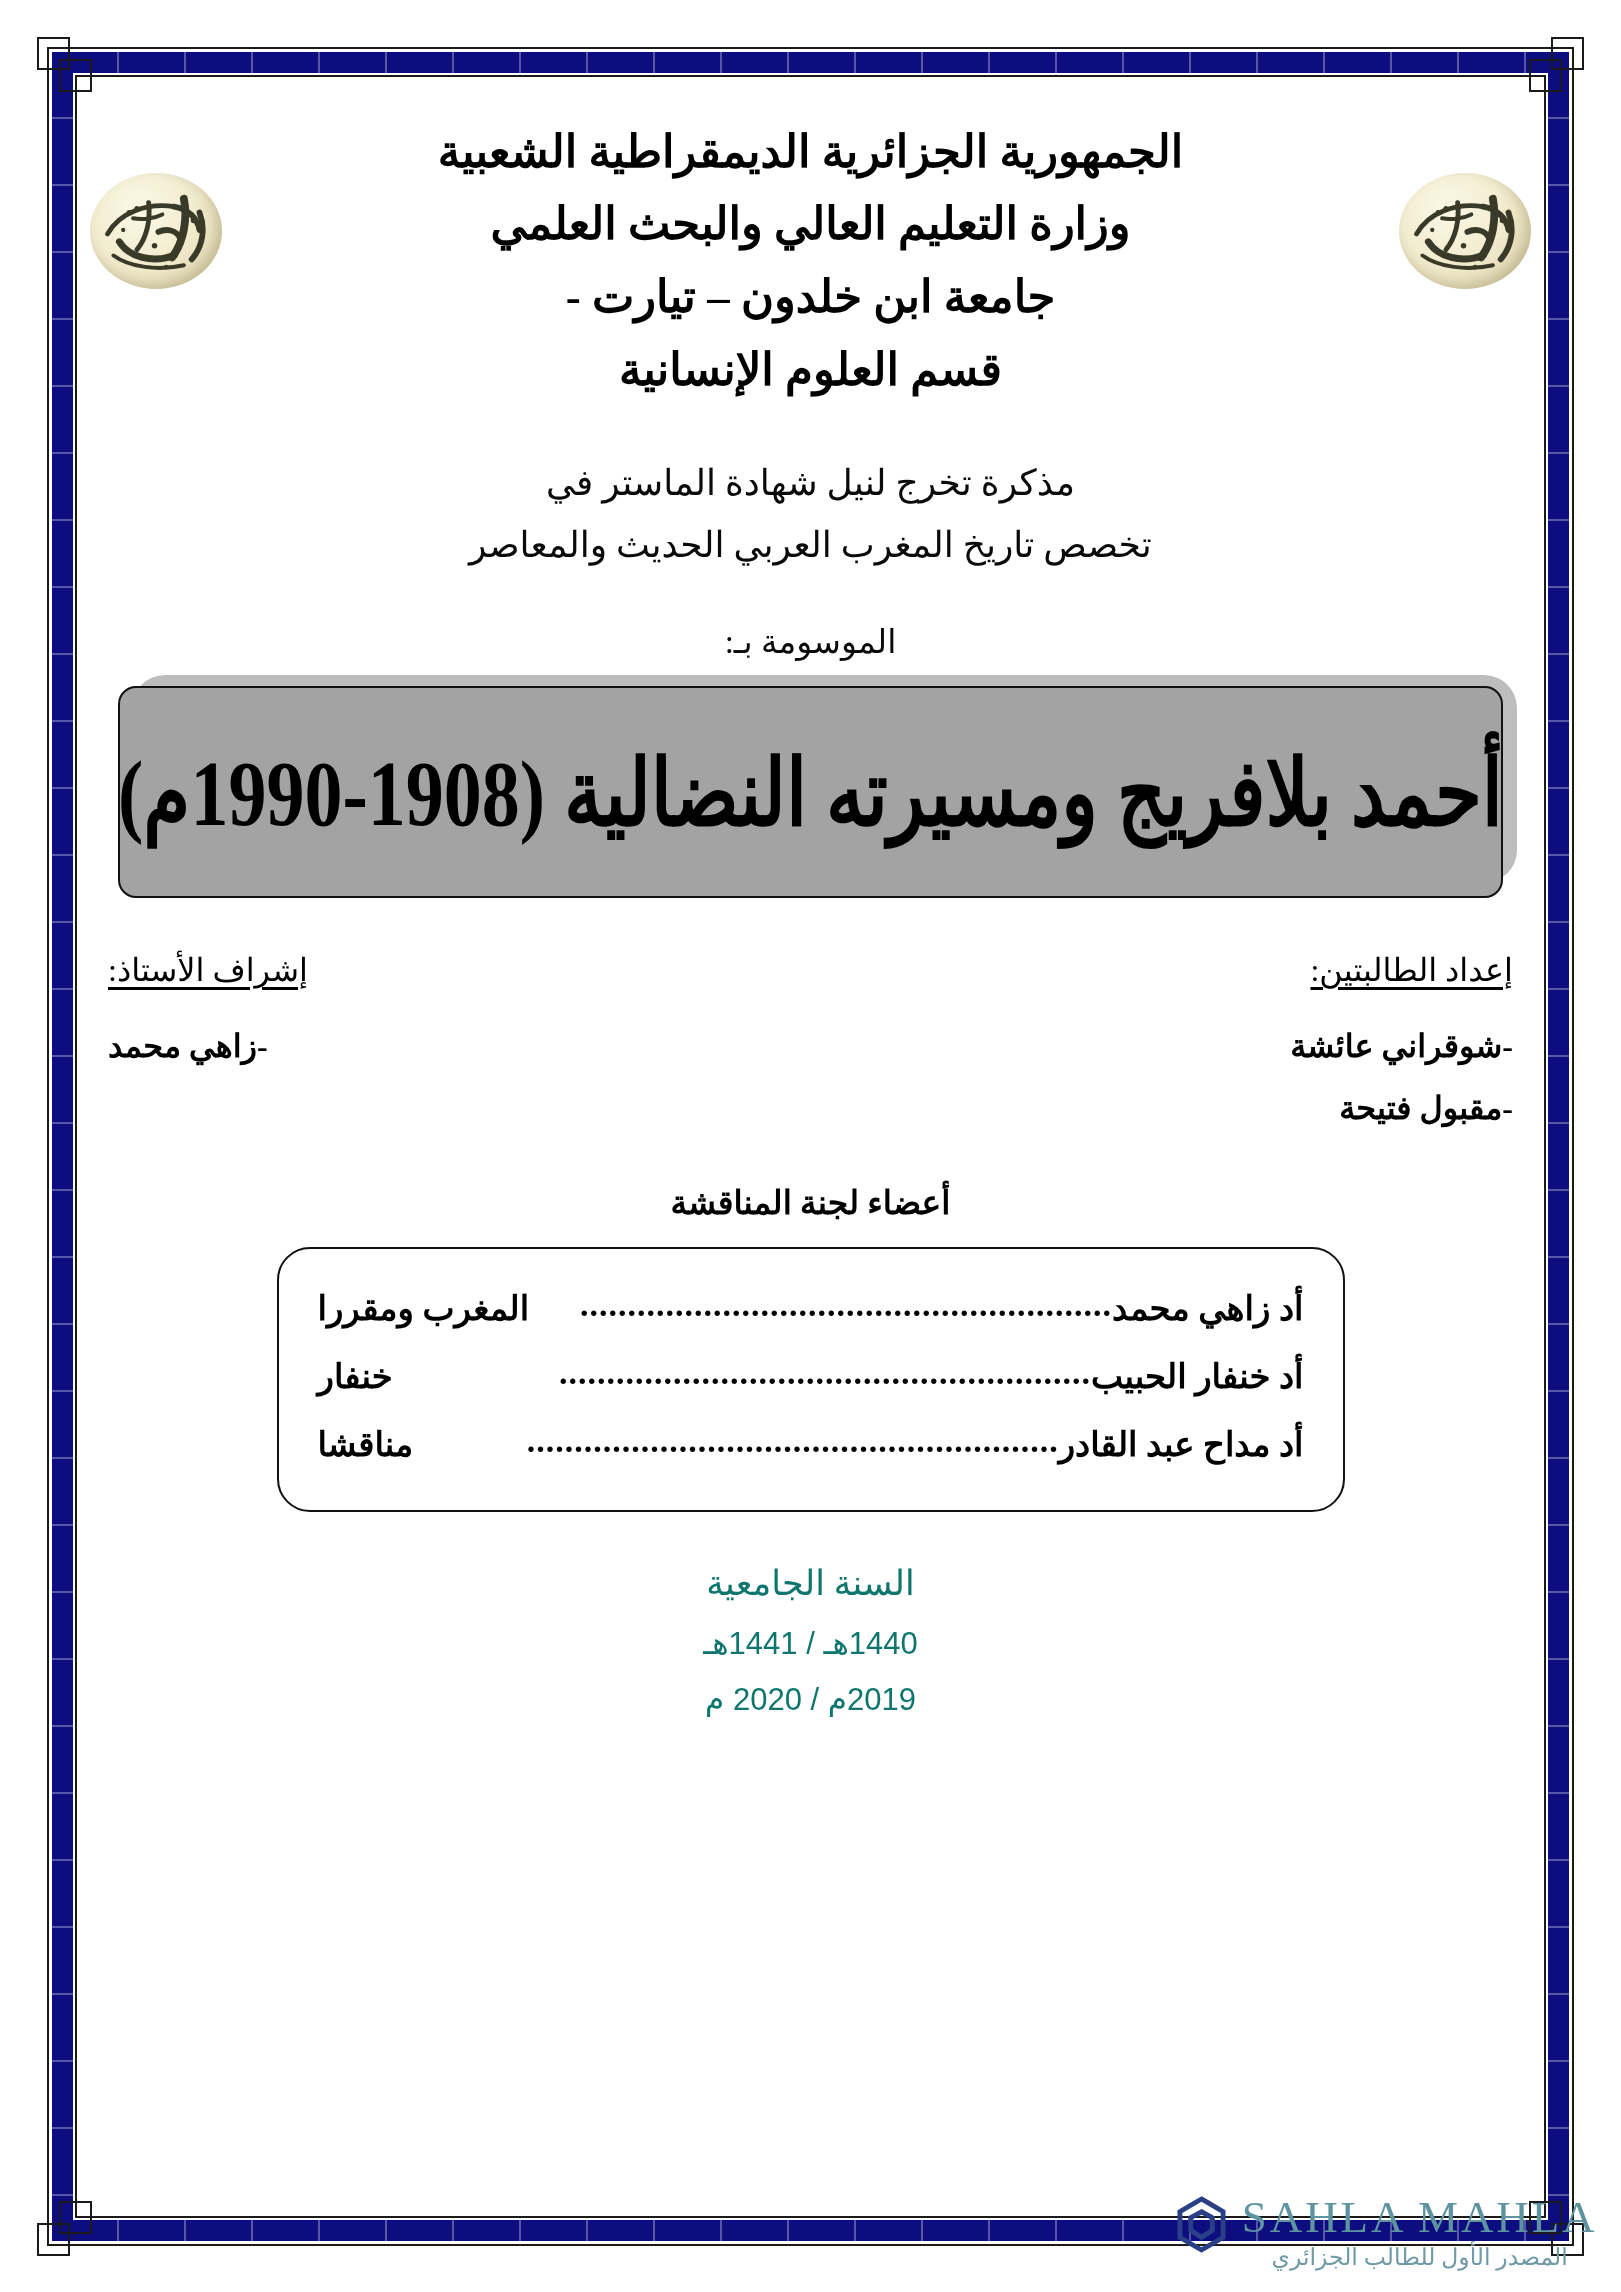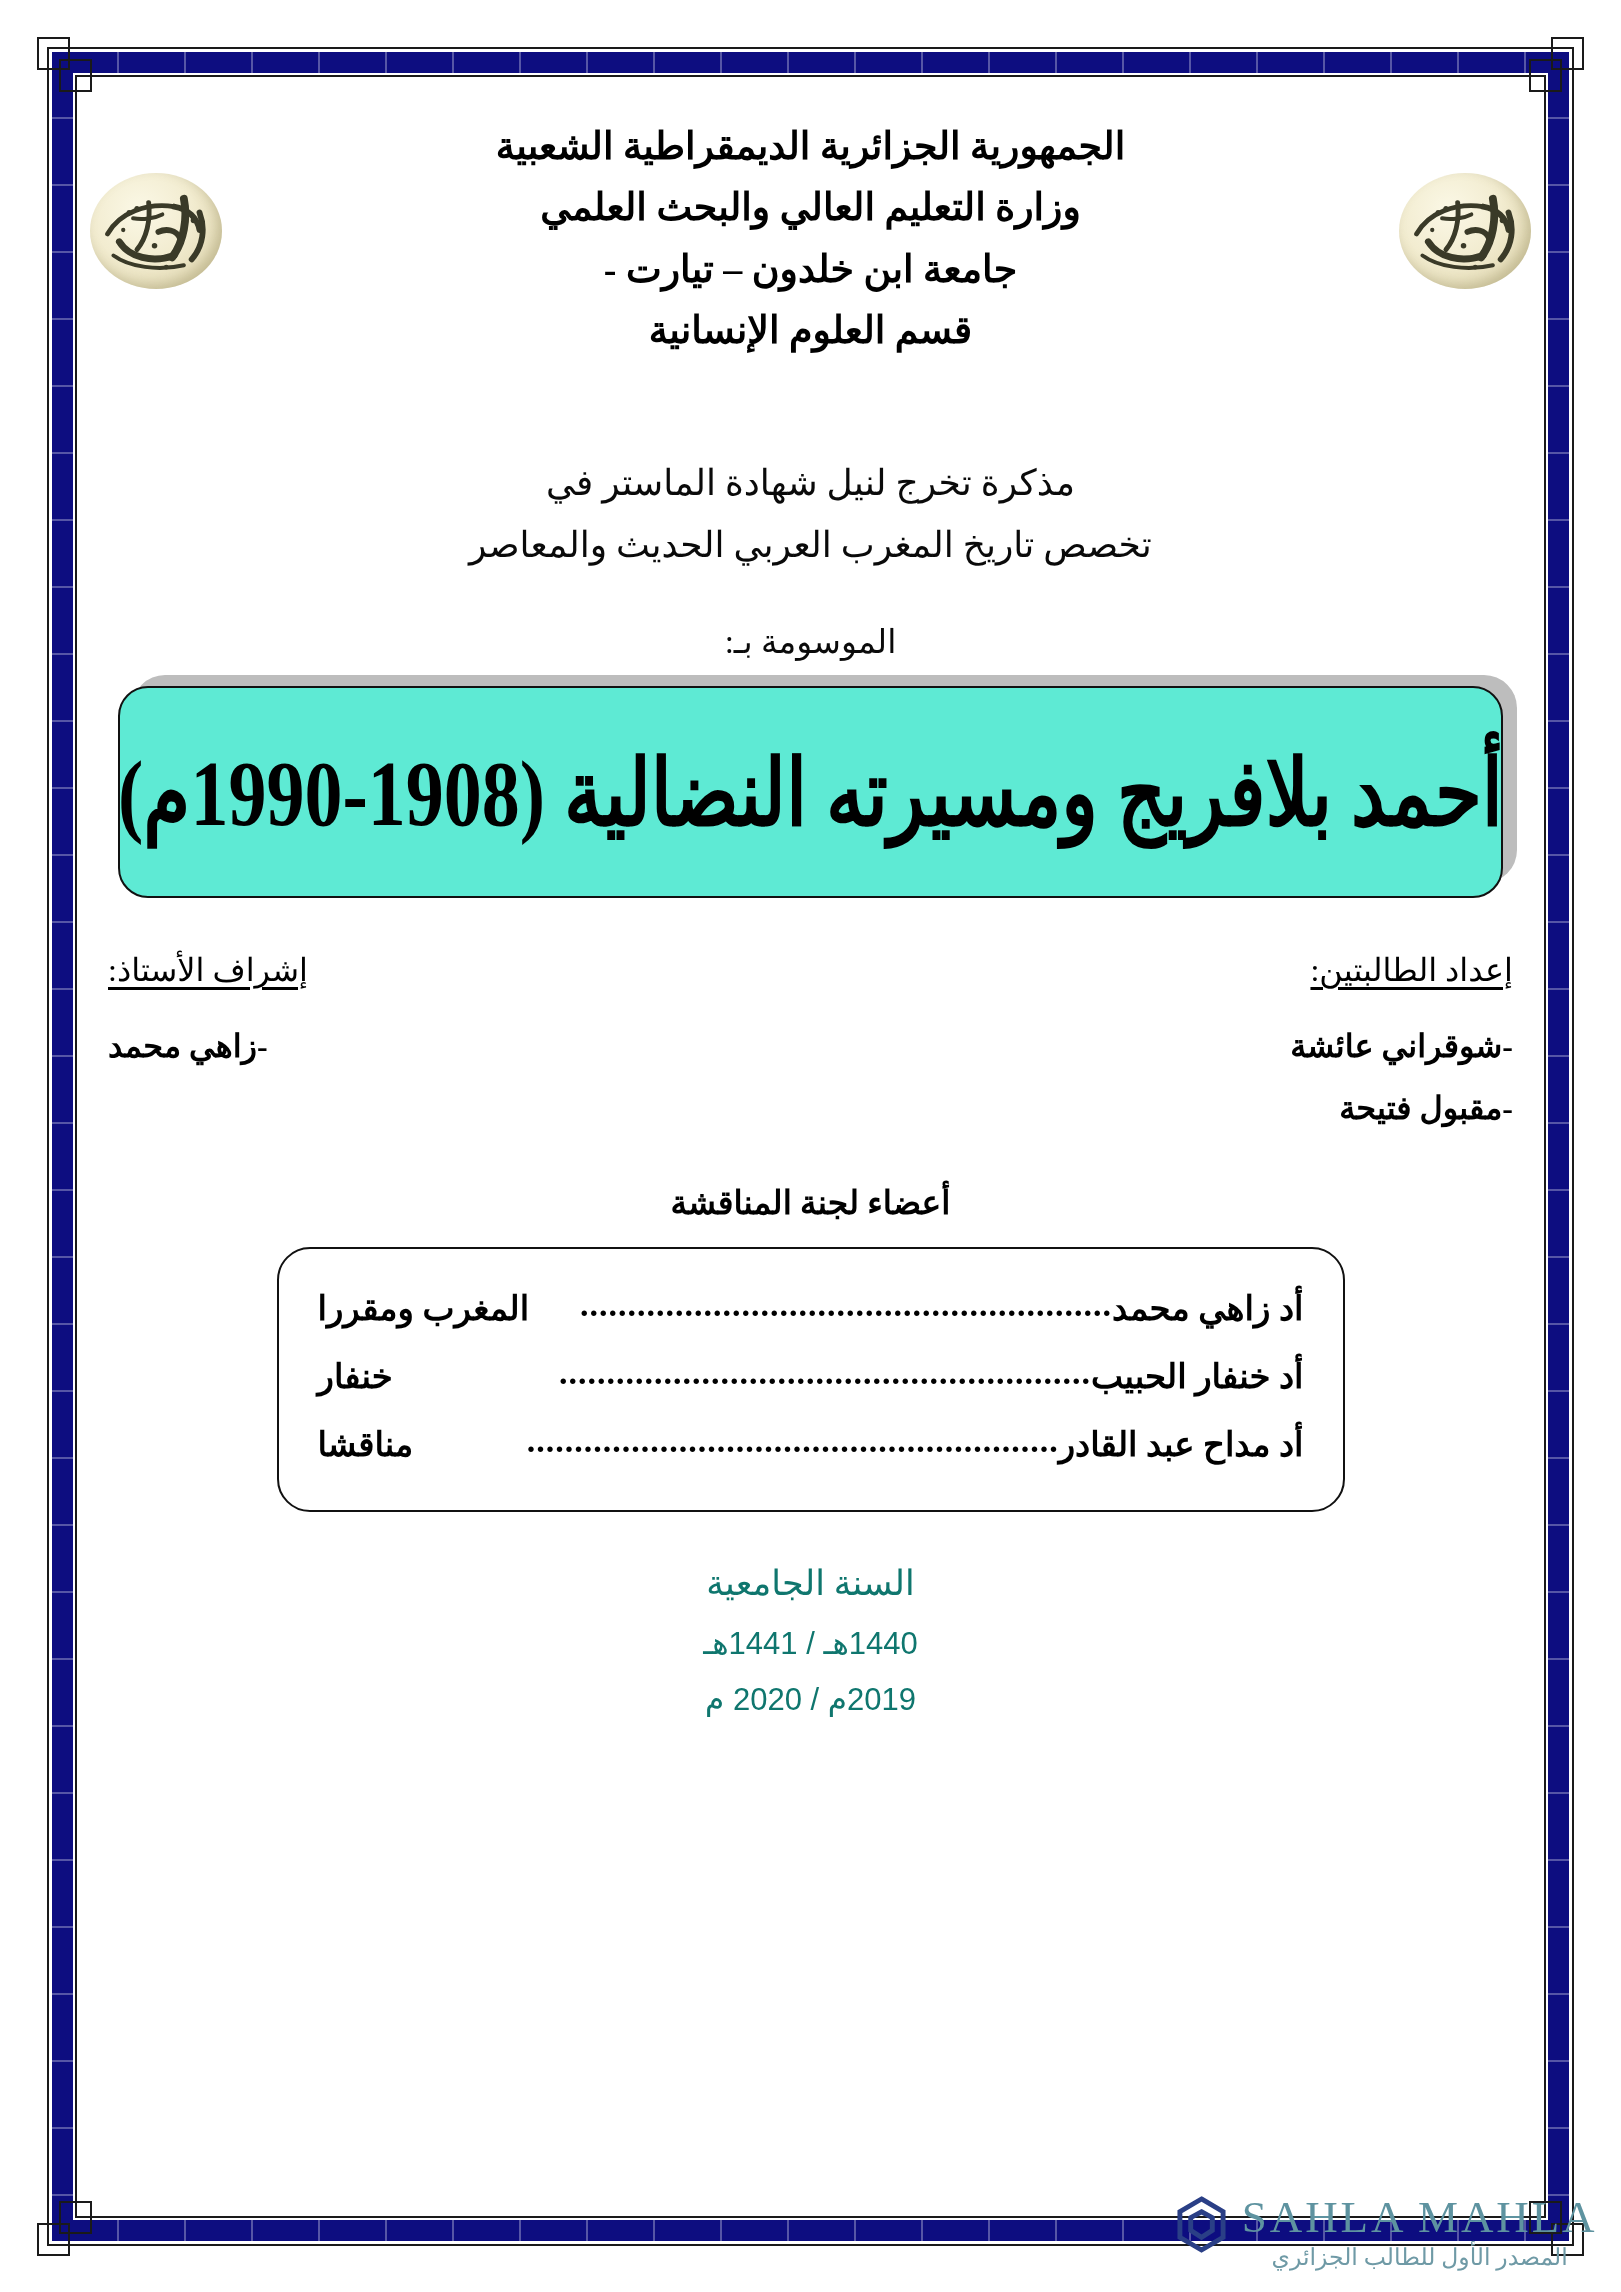--- a/index.html
+++ b/index.html
@@ -120,21 +120,21 @@
   
   .masthead {
     position: relative;
     margin-top: 17.6px;
     height: 314px;
   }
   .masthead-lines {
     text-align: center;
     font-family: "Liberation Serif", "DejaVu Serif", serif;
     font-weight: bold;
-    font-size: 38px;
+    font-size: 45px;
     line-height: 1.62;
     color: #000000;
   }
   .masthead-lines div { white-space: nowrap; }
 
   .emblem {
     position: absolute;
     top: 57px;
     width: 132px;
     height: 116px;
@@ -180,22 +180,22 @@
     background: #bdbdbd;
     border-radius: 33px;
   }
   .title-box {
     position: absolute;
     left: 9.8px;
     right: 9.8px;
     top: 0;
     height: 208px;
     border: 2px solid #111111;
-    border-radius: 30px;
-    background: #5eead4;
+    border-radius: 18px;
+    background: #a3a3a3;
     display: flex;
     align-items: center;
     justify-content: center;
     overflow: hidden;
   }
   .title-text {
     font-family: "Liberation Serif", "DejaVu Serif", serif;
     font-weight: bold;
     font-size: 76px;
     color: #000000;

